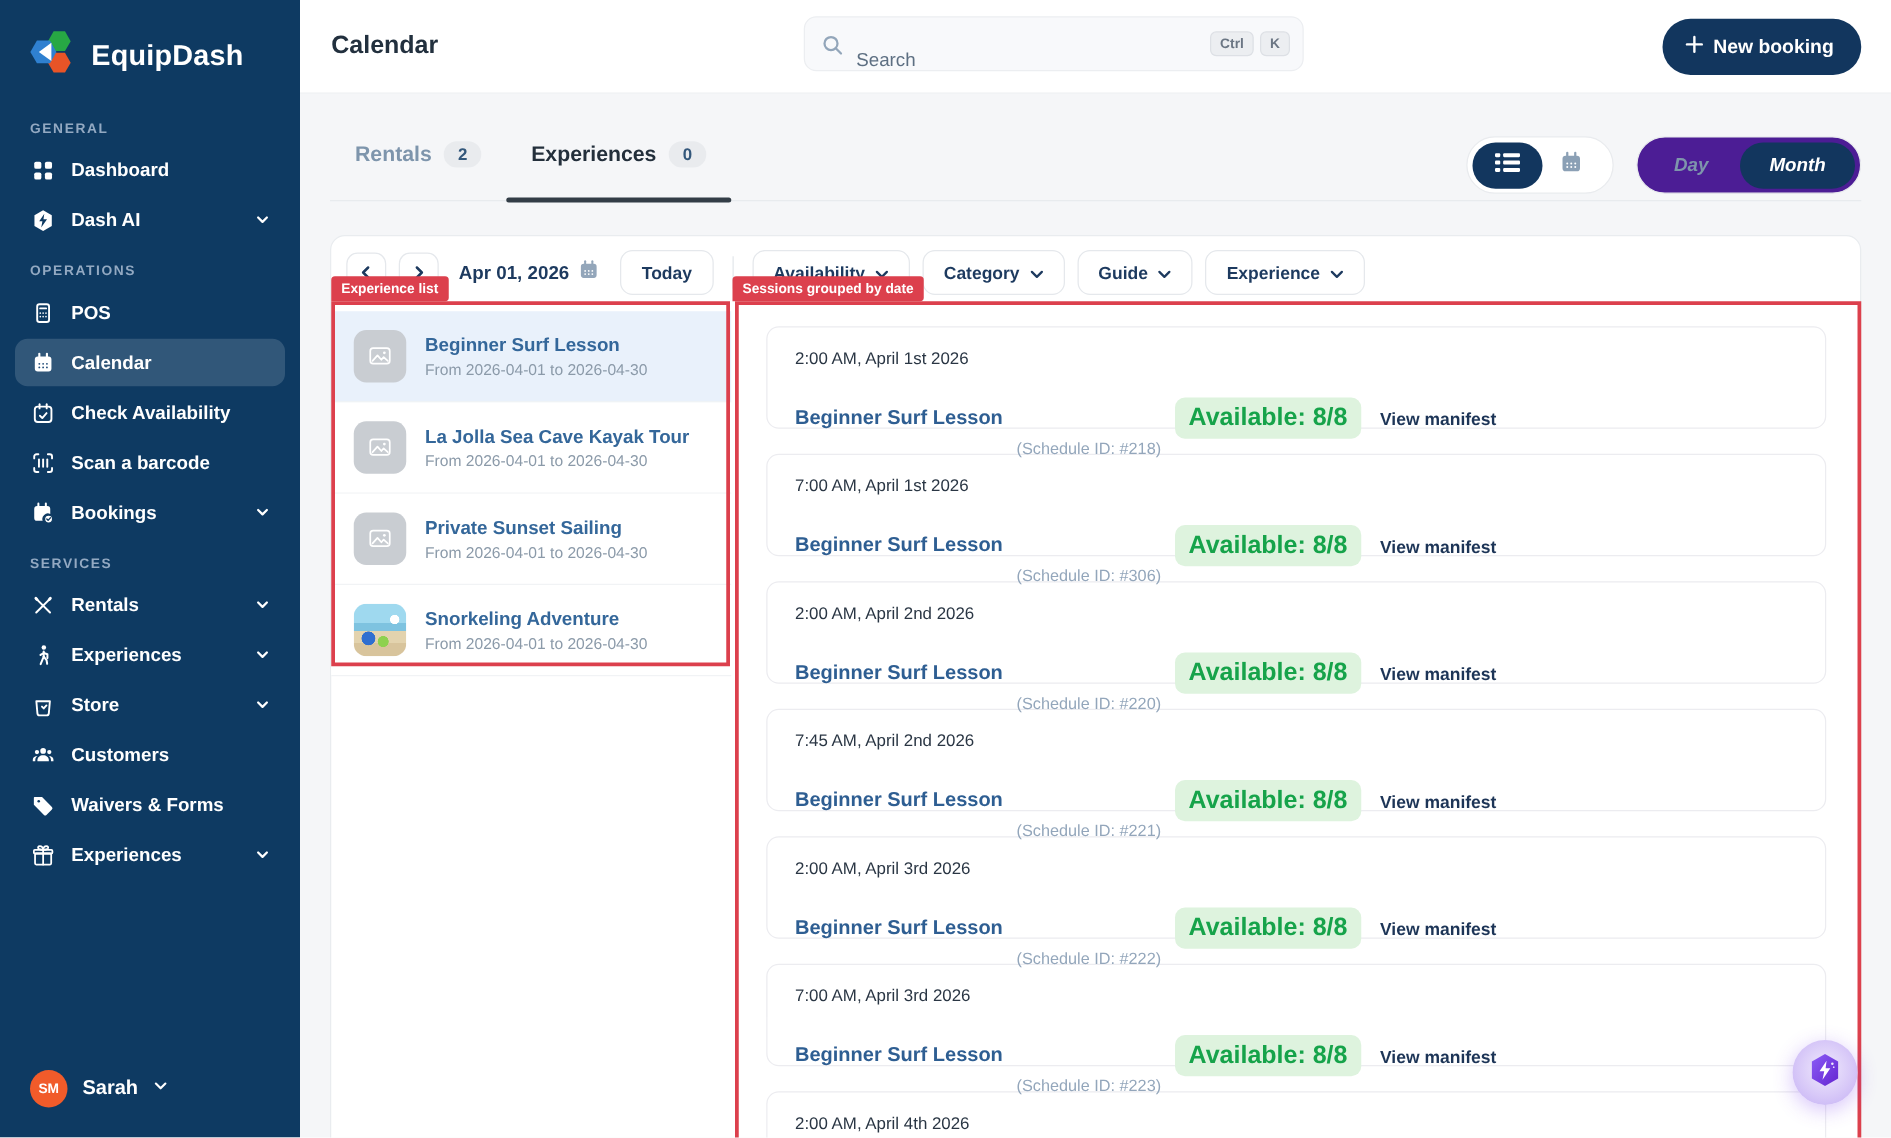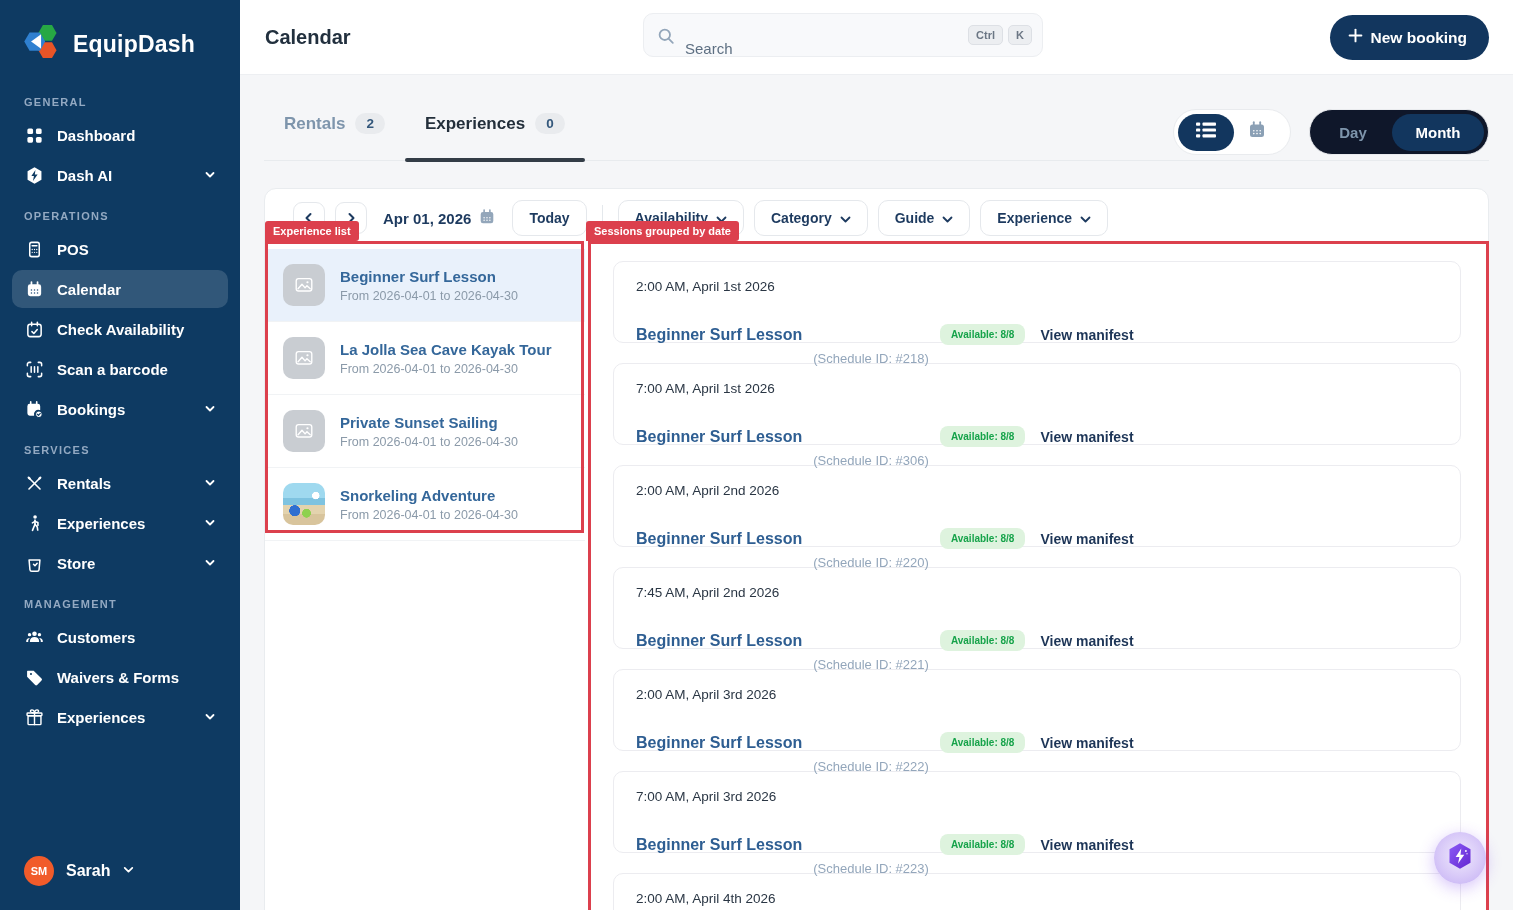--- a/index.html
+++ b/index.html
@@ -34,26 +34,26 @@
   .tabs{position:absolute;left:0;top:0;bottom:0;display:flex;}
   .tab{height:100%;display:flex;align-items:center;gap:10px;padding:12px 20px 0;position:relative;cursor:pointer;font-size:17px;}
   .tab .tab-label{font-weight:600;color:#7e95ac;}
   .tab.active .tab-label{color:#232f3b;font-weight:700;}
   .tab.active::after{content:"";position:absolute;left:0;right:0;bottom:-2px;height:4px;background:#333d47;border-radius:2px;}
   .count-badge{background:#e9ebee;color:#33577b;font-size:13.5px;font-weight:600;border-radius:13px;padding:3px 11px;}
   .toggles{position:absolute;right:0;top:34px;display:flex;gap:18px;align-items:center;}
   .icon-toggle{display:flex;align-items:center;gap:6px;border:1px solid #e9ebee;background:#fff;border-radius:24px;padding:4px 16px 4px 4px;height:46px;}
   .icon-pill{width:56px;height:37px;border-radius:19px;background:#12365e;display:flex;align-items:center;justify-content:center;cursor:pointer;}
   .cal-toggle{display:flex;align-items:center;justify-content:center;width:34px;cursor:pointer;}
-  .daymonth{display:flex;align-items:center;border:1px solid #e9ebee;background:#0f172a;border-radius:24px;height:46px;padding:4px;width:180px;}
+  .daymonth{display:flex;align-items:center;border:1px solid #e9ebee;background:#4c1d95;border-radius:24px;height:46px;padding:4px;width:180px;font-style:italic;}
   .dm-day{flex:1;text-align:center;color:#7e95ac;font-size:15px;font-weight:600;cursor:pointer;}
   .dm-month{width:92px;height:37px;border-radius:19px;background:#12365e;color:#fff;font-size:15px;font-weight:600;display:flex;align-items:center;justify-content:center;cursor:pointer;}
   
   .panel{position:absolute;left:264px;right:24px;top:188px;bottom:-24px;background:#fff;border:1px solid #e9ecef;border-radius:12px;z-index:3;}
-  .toolbar{position:absolute;left:28px;top:11px;display:flex;align-items:center;gap:10px;}
+  .toolbar{position:absolute;left:12px;top:11px;display:flex;align-items:center;gap:10px;}
   .nav-btn{width:32px;height:32px;border:1px solid #e5e8ec;border-radius:9px;background:#fff;display:flex;align-items:center;justify-content:center;cursor:pointer;}
   .date-label{display:flex;align-items:center;gap:7px;margin:0 6px;font-size:15px;font-weight:700;color:#1d3a5f;}
   .tool-btn{height:36px;border:1px solid #e5e8ec;border-radius:10px;background:#fff;color:#1d3a5f;font-size:14px;font-weight:600;padding:0 16px;display:flex;align-items:center;gap:8px;cursor:pointer;font-family:inherit;}
   .vdiv{width:1px;height:26px;background:#e4e8ec;margin:0 5px;}
   
   .exp-col{position:absolute;left:0;top:60px;width:320px;}
   .exp-item{display:flex;align-items:center;gap:15px;padding:0 18px;height:73px;border-bottom:1px solid #f1f3f5;background:#fff;cursor:pointer;}
   .exp-item.selected{background:#e9f1fb;}
   .thumb{width:42px;height:42px;border-radius:10px;background:#c9cdd2;display:flex;align-items:center;justify-content:center;flex:none;overflow:hidden;}
   .thumb.photo{background:
@@ -63,21 +63,21 @@
     linear-gradient(180deg,#9fd9ef 0 36%,#7ec3e0 36% 52%,#e3d3ae 52% 74%,#d8c49c 74% 100%);}
   .exp-title{color:#34679a;font-size:15px;font-weight:700;}
   .exp-range{color:#8b9aa9;font-size:12.5px;margin-top:4px;}
   
   .sess-col{position:absolute;left:348px;top:72px;right:27px;}
   .card{background:#fff;border:1px solid #ececf0;border-radius:10px;height:82px;padding:17px 22px;margin-bottom:20px;}
   .sess-time{font-size:13.5px;color:#2a3644;font-weight:500;}
   .sess-row{display:flex;align-items:center;gap:11px;margin-top:9px;}
   .sess-name{color:#2e5e92;font-size:16px;font-weight:700;}
   .sess-sched{color:#93a6bb;font-size:13px;margin-top:48px;}
-  .avail-badge{background:#def3de;color:#16a34a;font-size:10px;font-weight:700;border-radius:8px;padding:5px 11px;}
+  .avail-badge{background:#def3de;color:#16a34a;font-size:20px;font-weight:700;border-radius:8px;padding:5px 11px;}
   .manifest{color:#1d3557;font-size:14px;font-weight:600;cursor:pointer;margin-left:4px;}
   
   .ann-box{position:absolute;border:3px solid #dc404d;z-index:50;pointer-events:none;}
   .ann-box.b1{left:265px;top:241px;width:319px;height:292px;}
   .ann-box.b2{left:588px;top:241px;width:901px;height:700px;}
   .ann-label{position:absolute;z-index:51;background:#dc404d;color:#fff;font-size:11px;font-weight:700;padding:4px 8px;border-radius:3px 3px 3px 0;}
   .ann-label.l1{left:265px;top:221px;}
   .ann-label.l2{left:586px;top:221px;}
   
   .ai-fab{position:absolute;left:1434px;top:832px;width:52px;height:52px;border-radius:50%;z-index:60;cursor:pointer;
@@ -245,21 +245,20 @@
         </svg>
       </span>
     <span>Store</span>
     <span class="chev">
         <svg width="12" height="12" viewBox="0 0 12 12" fill="none" stroke="#fff" stroke-width="1.8" stroke-linecap="round" stroke-linejoin="round">
           <polyline points="2.5,4 6,7.5 9.5,4"></polyline>
         </svg>
       </span>
   </div>
 
-  <div class="section-label">MANAGEMENT</div>
   <div class="nav-item">
     <span class="icon">
         <svg viewBox="0 0 20 20" width="19" height="19" fill="#fff">
           <circle cx="4.8" cy="7" r="1.8"></circle>
           <circle cx="15.2" cy="7" r="1.8"></circle>
           <circle cx="10" cy="6" r="2.4"></circle>
           <path d="M10 9.6c-2.7 0-4.8 1.8-4.8 4v1.2h9.6v-1.2c0-2.2-2.1-4-4.8-4z"></path>
           <path d="M3.4 14.8v-1c0-1.4.7-2.6 1.8-3.4-2 0-3.9 1.2-3.9 3v1.4z"></path>
           <path d="M16.6 14.8v-1c0-1.4-.7-2.6-1.8-3.4 2 0 3.9 1.2 3.9 3v1.4z"></path>
         </svg>

